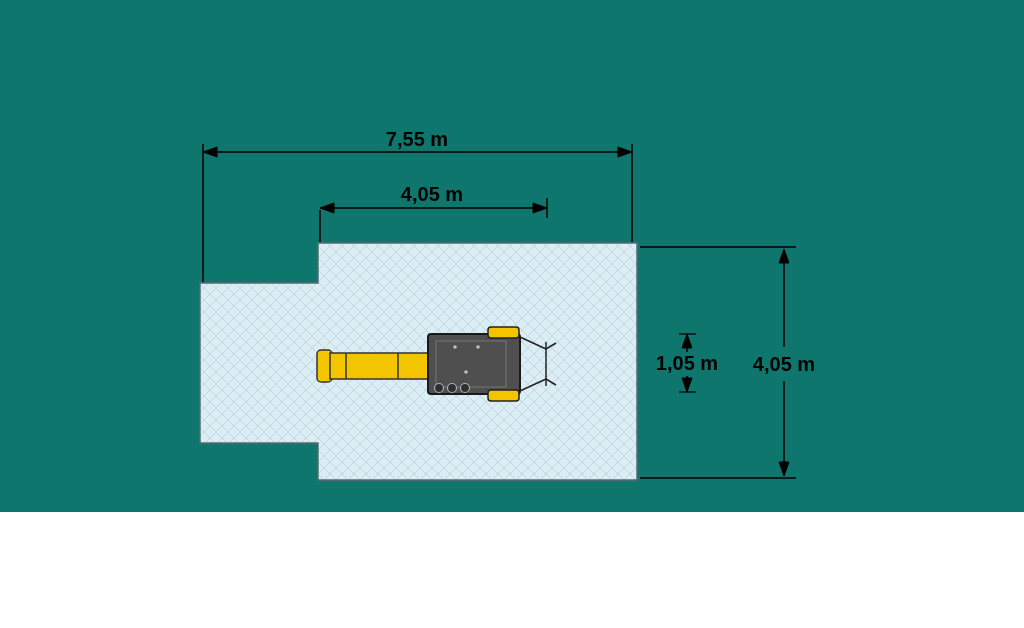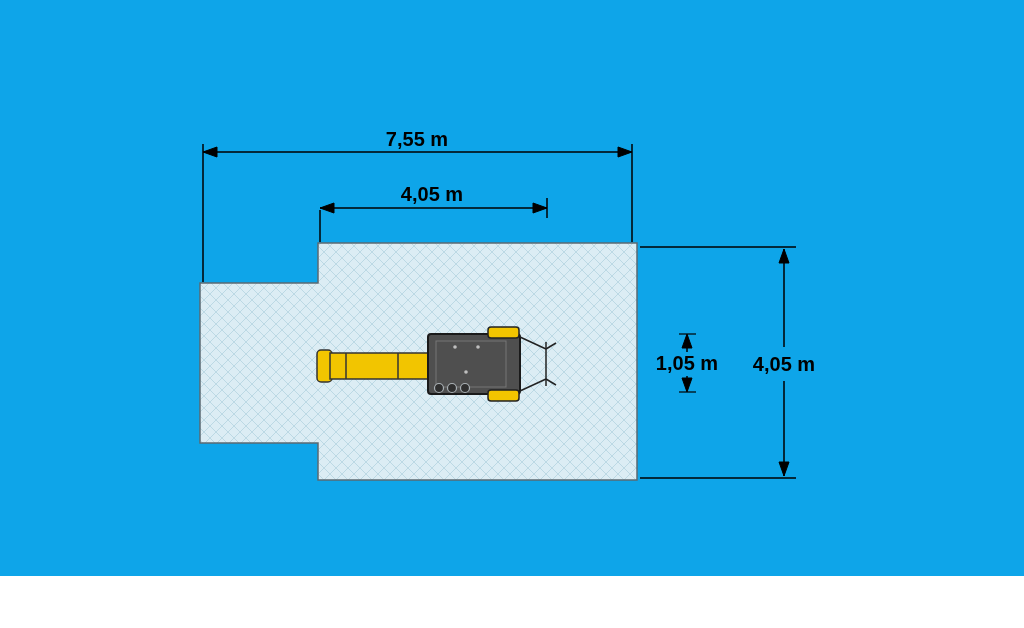--- a/index.html
+++ b/index.html
@@ -3,22 +3,22 @@
 <meta charset="utf-8">
 <style>
   html, body {
     margin: 0;
     padding: 0;
     background: #ffffff;
   }
   .canvas {
     position: relative;
     width: 1024px;
-    height: 576px;
-    background: #0ea5e9;
+    height: 512px;
+    background: #0f766e;
     overflow: hidden;
     font-family: "Liberation Sans", sans-serif;
   }
   svg { display: block; }
   .dim-text {
     font-family: "Liberation Sans", sans-serif;
     font-size: 20px;
     font-weight: bold;
     fill: #000000;
   }

